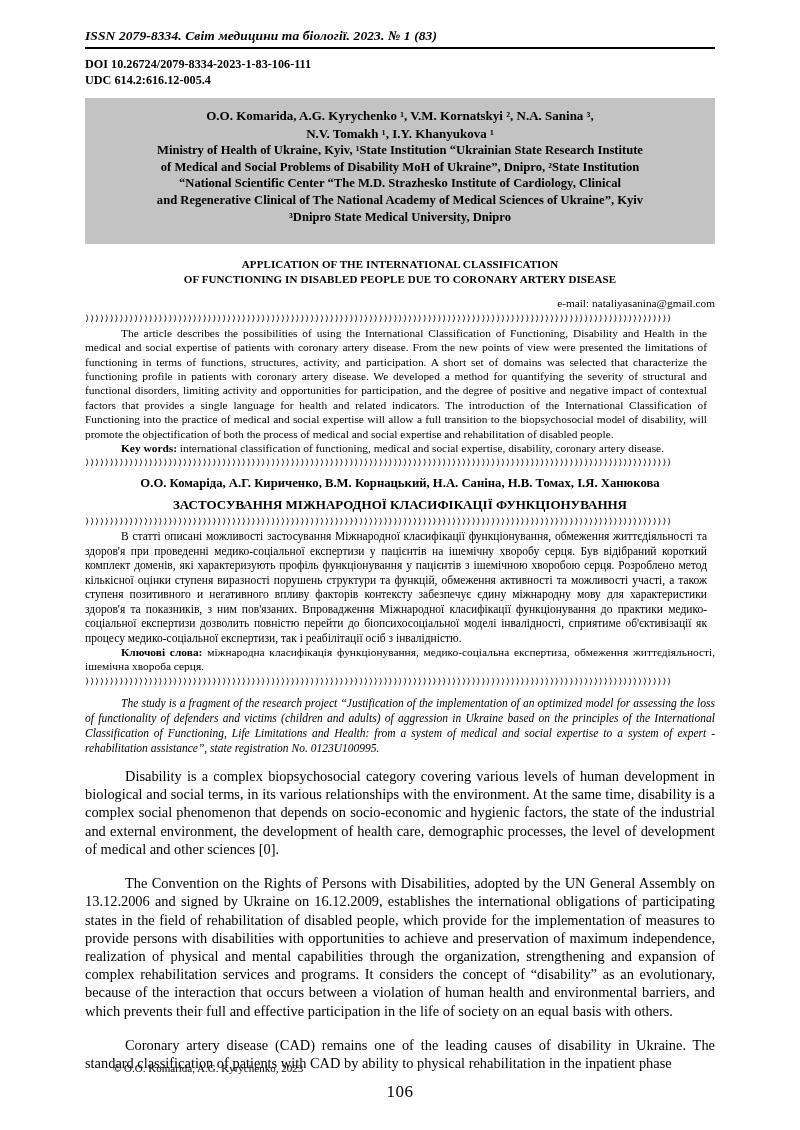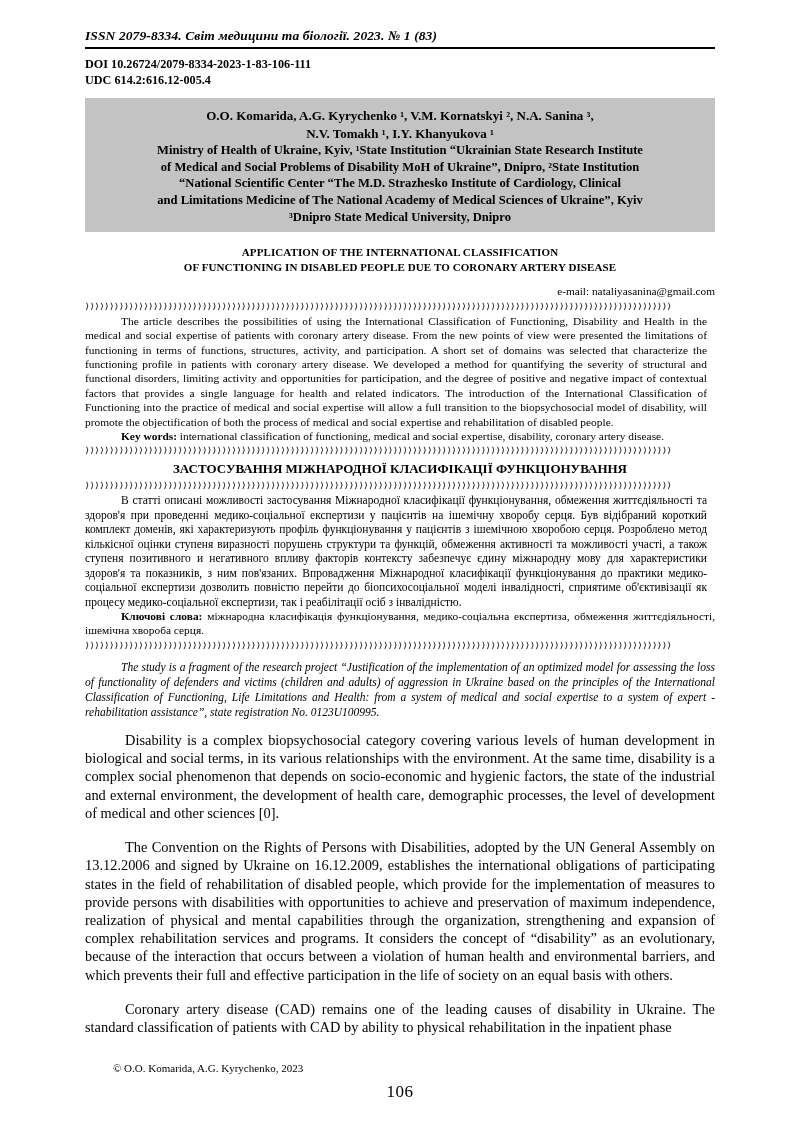--- a/index.html
+++ b/index.html
@@ -50,21 +50,21 @@
     margin-bottom: 10px;
   }
 
   
   .gray-box {
     background: #c3c3c3;
     text-align: center;
     font-weight: bold;
     font-size: 12.6px;
     line-height: 1.33;
-    padding: 9px 6px 7px 6px;
+    padding: 9px 6px 19px 6px;
   }
   .gray-box .authors-en {
     font-size: 13px;
   }
 
   
   .title-en {
     text-align: center;
     font-weight: bold;
     font-size: 11px;
@@ -180,40 +180,41 @@
       <div>DOI 10.26724/2079-8334-2023-1-83-106-111</div>
       <div>UDC 614.2:616.12-005.4</div>
     </div>
 
     <div class="gray-box">
       <div class="authors-en">O.O. Komarida, A.G. Kyrychenko ¹, V.M. Kornatskyi ², N.A. Sanina ³,</div>
       <div class="authors-en">N.V. Tomakh ¹, I.Y. Khanyukova ¹</div>
       <div>Ministry of Health of Ukraine, Kyiv, ¹State Institution “Ukrainian State Research Institute</div>
       <div>of Medical and Social Problems of Disability MoH of Ukraine”, Dnipro, ²State Institution</div>
       <div>“National Scientific Center “The M.D. Strazhesko Institute of Cardiology, Clinical</div>
-      <div>and Limitations Medicine of The National Academy of Medical Sciences of Ukraine”, Kyiv</div>
+      <div>and Regenerative Clinical of The National Academy of Medical Sciences of Ukraine”, Kyiv</div>
       <div>³Dnipro State Medical University, Dnipro</div>
     </div>
 
     <div class="title-en">
       <div>APPLICATION OF THE INTERNATIONAL CLASSIFICATION</div>
       <div>OF FUNCTIONING IN DISABLED PEOPLE DUE TO CORONARY ARTERY DISEASE</div>
     </div>
 
     <div class="email-line">e-mail: nataliyasanina@gmail.com</div>
 
     <div class="chevron-rule">⟩⟩⟩⟩⟩⟩⟩⟩⟩⟩⟩⟩⟩⟩⟩⟩⟩⟩⟩⟩⟩⟩⟩⟩⟩⟩⟩⟩⟩⟩⟩⟩⟩⟩⟩⟩⟩⟩⟩⟩⟩⟩⟩⟩⟩⟩⟩⟩⟩⟩⟩⟩⟩⟩⟩⟩⟩⟩⟩⟩⟩⟩⟩⟩⟩⟩⟩⟩⟩⟩⟩⟩⟩⟩⟩⟩⟩⟩⟩⟩⟩⟩⟩⟩⟩⟩⟩⟩⟩⟩⟩⟩⟩⟩⟩⟩⟩⟩⟩⟩⟩⟩⟩⟩⟩⟩⟩⟩⟩⟩⟩⟩⟩⟩⟩⟩⟩⟩⟩⟩</div>
 
     <p class="abstract">The article describes the possibilities of using the International Classification of Functioning, Disability and Health in the medical and social expertise of patients with coronary artery disease. From the new points of view were presented the limitations of functioning in terms of functions, structures, activity, and participation. A short set of domains was selected that characterize the functioning profile in patients with coronary artery disease. We developed a method for quantifying the severity of structural and functional disorders, limiting activity and opportunities for participation, and the degree of positive and negative impact of contextual factors that provides a single language for health and related indicators. The introduction of the International Classification of Functioning into the practice of medical and social expertise will allow a full transition to the biopsychosocial model of disability, will promote the objectification of both the process of medical and social expertise and rehabilitation of disabled people.</p>
     <p class="kw">
       <b>Key words:</b><span> international classification of functioning, medical and social expertise, disability, coronary artery disease.</span>
     </p>
 
     <div class="chevron-rule">⟩⟩⟩⟩⟩⟩⟩⟩⟩⟩⟩⟩⟩⟩⟩⟩⟩⟩⟩⟩⟩⟩⟩⟩⟩⟩⟩⟩⟩⟩⟩⟩⟩⟩⟩⟩⟩⟩⟩⟩⟩⟩⟩⟩⟩⟩⟩⟩⟩⟩⟩⟩⟩⟩⟩⟩⟩⟩⟩⟩⟩⟩⟩⟩⟩⟩⟩⟩⟩⟩⟩⟩⟩⟩⟩⟩⟩⟩⟩⟩⟩⟩⟩⟩⟩⟩⟩⟩⟩⟩⟩⟩⟩⟩⟩⟩⟩⟩⟩⟩⟩⟩⟩⟩⟩⟩⟩⟩⟩⟩⟩⟩⟩⟩⟩⟩⟩⟩⟩⟩</div>
 
+    <div class="authors-uk">О.О. Комаріда, А.Г. Кириченко, В.М. Корнацький, Н.А. Саніна, Н.В. Томах, І.Я. Ханюкова</div>
 
     <div class="title-uk">
       <div>ЗАСТОСУВАННЯ МІЖНАРОДНОЇ КЛАСИФІКАЦІЇ ФУНКЦІОНУВАННЯ</div>
     </div>
 
     <div class="chevron-rule">⟩⟩⟩⟩⟩⟩⟩⟩⟩⟩⟩⟩⟩⟩⟩⟩⟩⟩⟩⟩⟩⟩⟩⟩⟩⟩⟩⟩⟩⟩⟩⟩⟩⟩⟩⟩⟩⟩⟩⟩⟩⟩⟩⟩⟩⟩⟩⟩⟩⟩⟩⟩⟩⟩⟩⟩⟩⟩⟩⟩⟩⟩⟩⟩⟩⟩⟩⟩⟩⟩⟩⟩⟩⟩⟩⟩⟩⟩⟩⟩⟩⟩⟩⟩⟩⟩⟩⟩⟩⟩⟩⟩⟩⟩⟩⟩⟩⟩⟩⟩⟩⟩⟩⟩⟩⟩⟩⟩⟩⟩⟩⟩⟩⟩⟩⟩⟩⟩⟩⟩</div>
 
     <p class="abstract uk">В статті описані можливості застосування Міжнародної класифікації функціонування, обмеження життєдіяльності та здоров'я при проведенні медико-соціальної експертизи у пацієнтів на ішемічну хворобу серця. Був відібраний короткий комплект доменів, які характеризують профіль функціонування у пацієнтів з ішемічною хворобою серця. Розроблено метод кількісної оцінки ступеня виразності порушень структури та функцій, обмеження активності та можливості участі, а також ступеня позитивного и негативного впливу факторів контексту забезпечує єдину міжнародну мову для характеристики здоров'я та показників, з ним пов'язаних. Впровадження Міжнародної класифікації функціонування до практики медико-соціальної експертизи дозволить повністю перейти до біопсихосоціальної моделі інвалідності, сприятиме об'єктивізації як процесу медико-соціальної експертизи, так і реабілітації осіб з інвалідністю.</p>
     <p class="kw">
       <b>Ключові слова:</b><span> міжнародна класифікація функціонування, медико-соціальна експертиза, обмеження життєдіяльності, ішемічна хвороба серця.</span>

